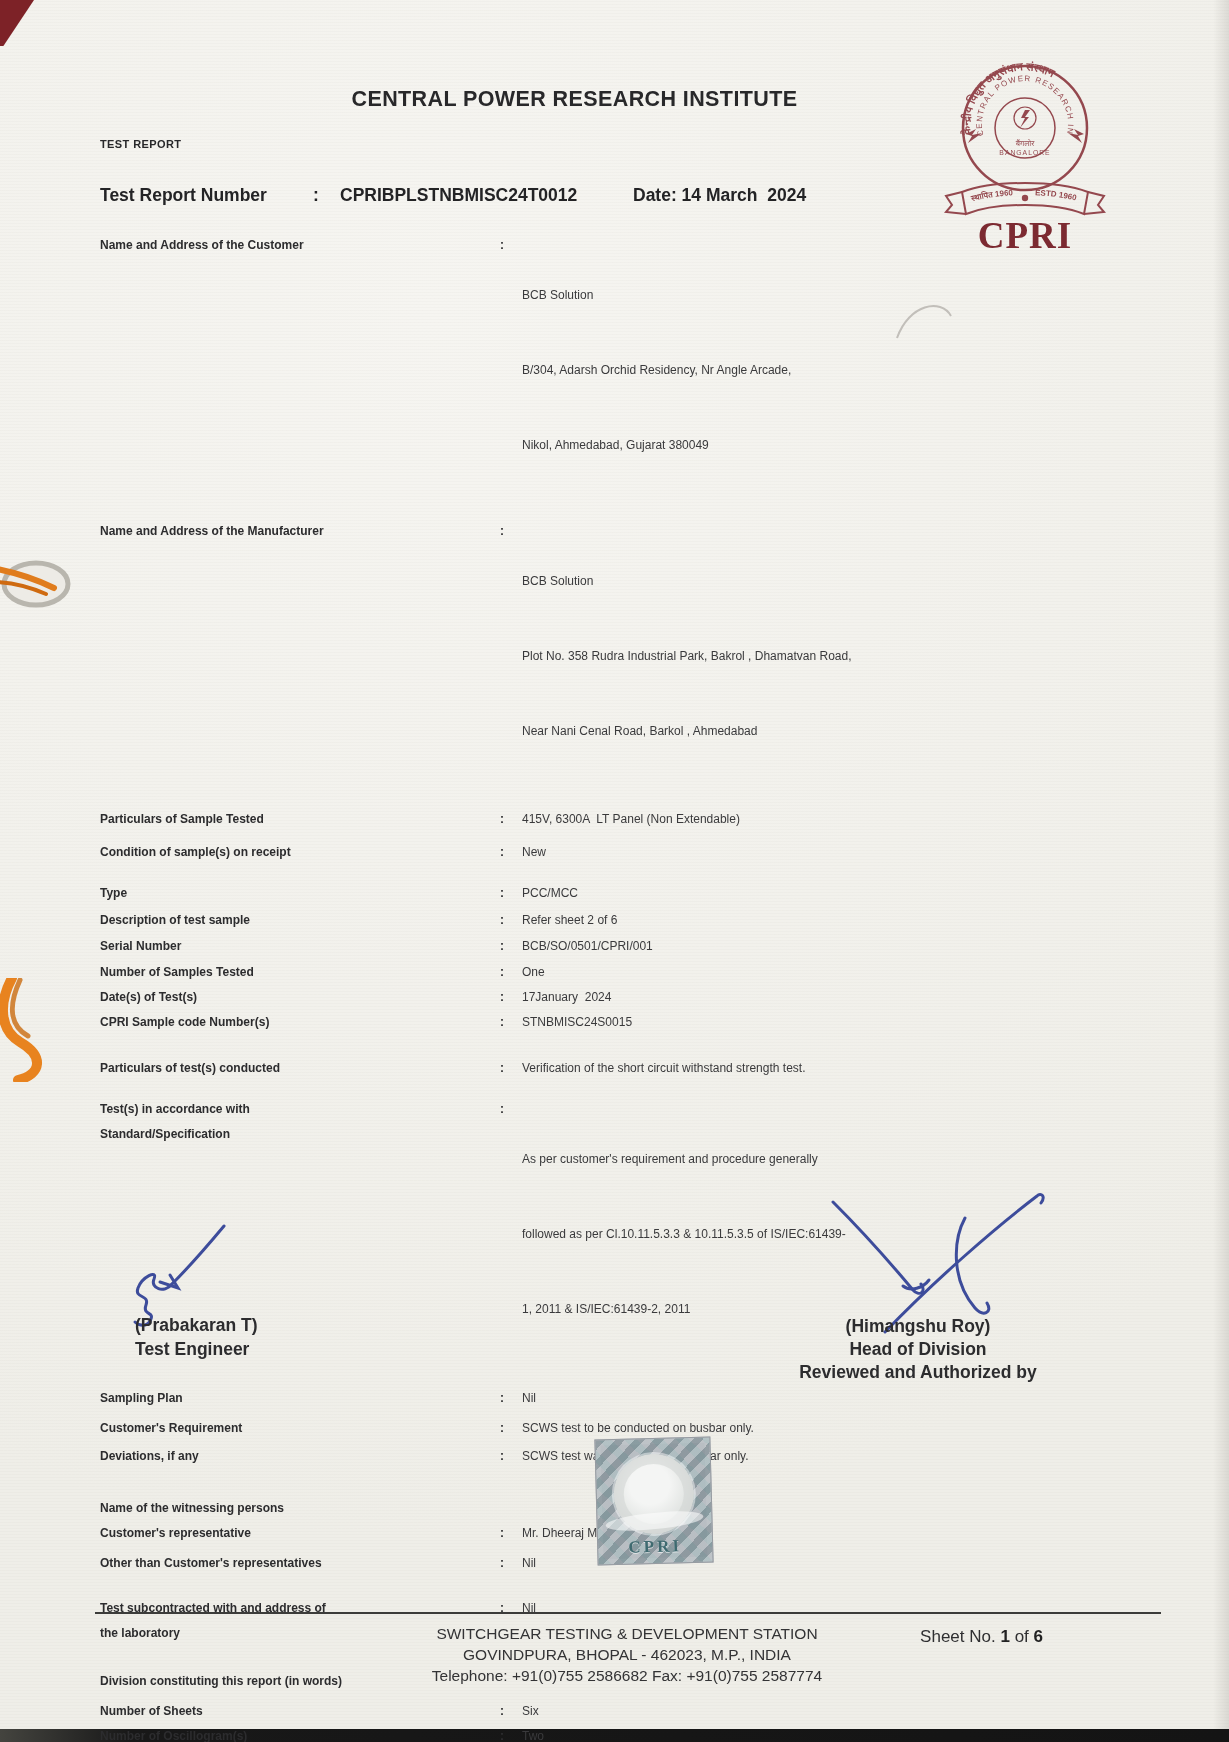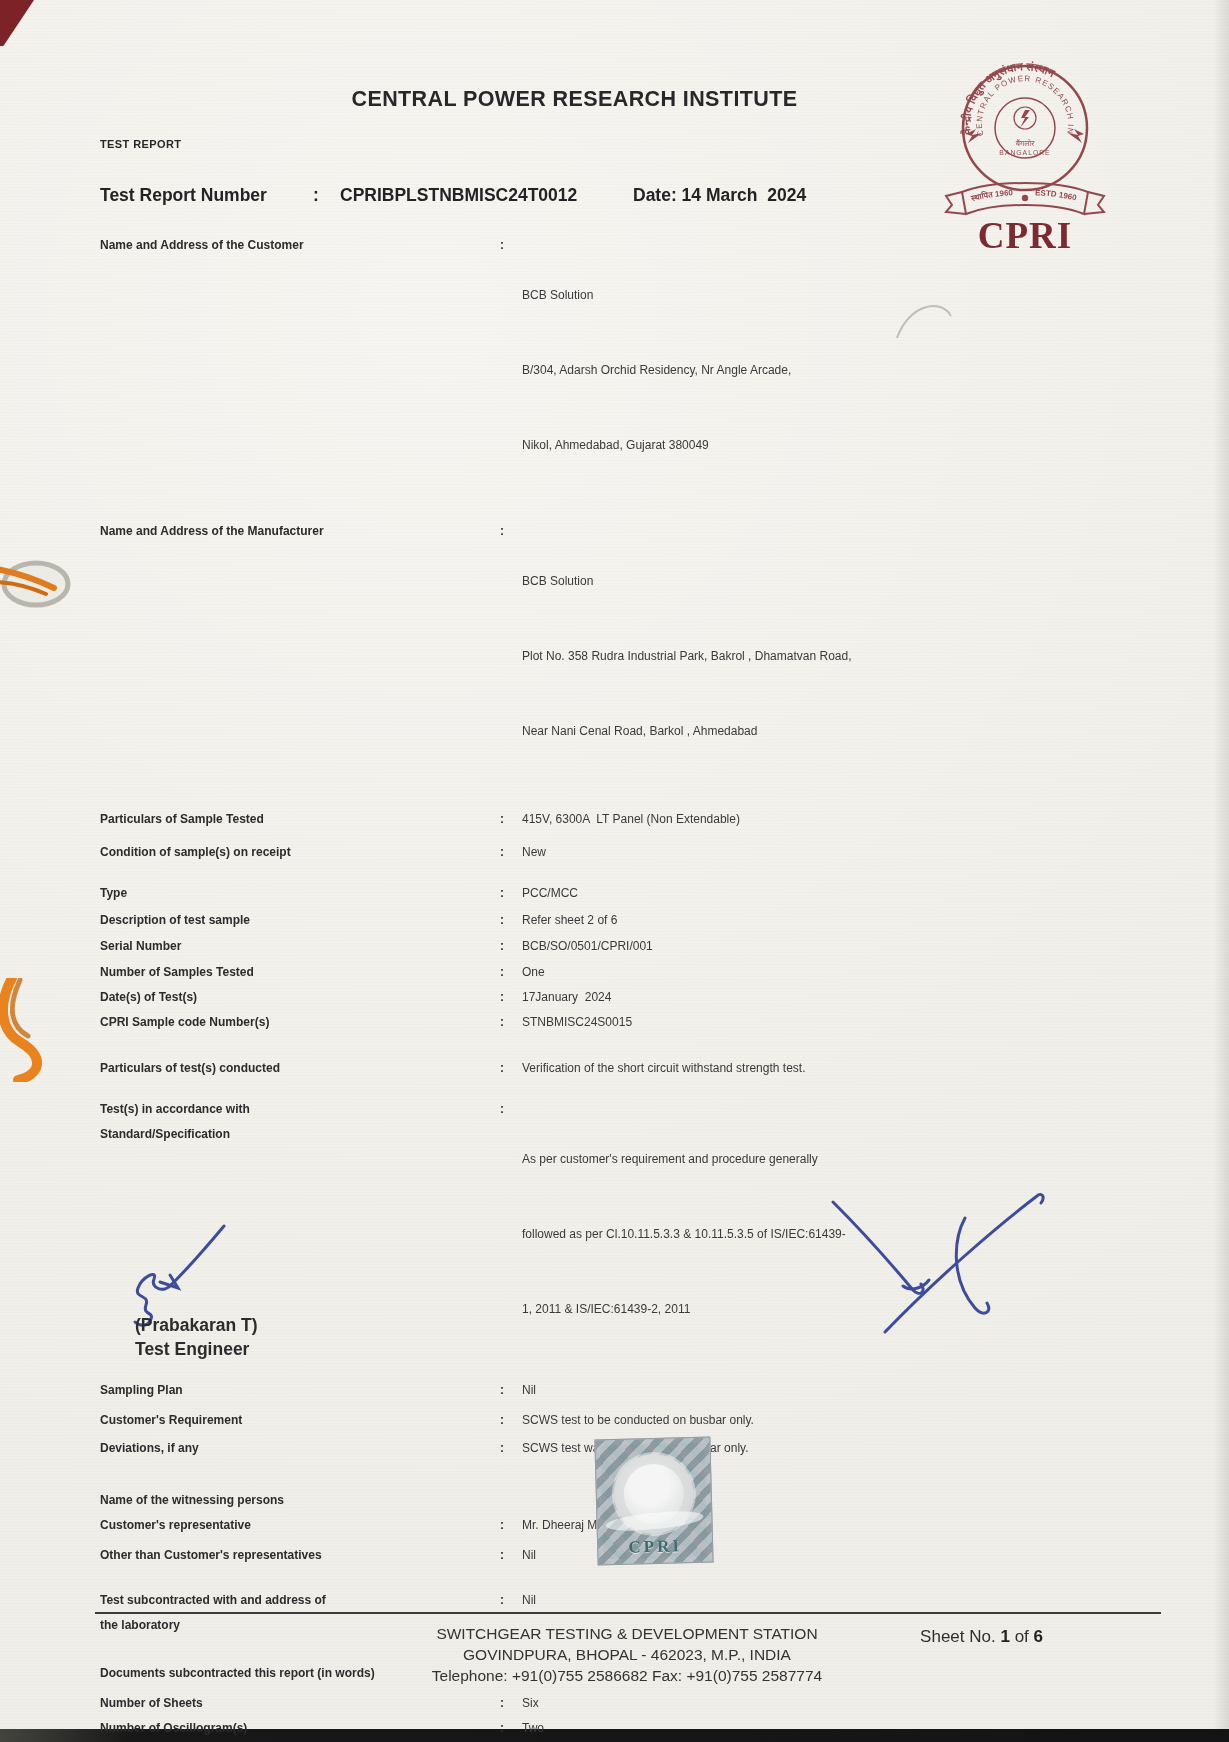--- a/index.html
+++ b/index.html
@@ -202,21 +202,21 @@
         <div>Standard/Specification</div>
       </div>
       <div class="colon">:</div>
       <div class="val">
         <div>As per customer's requirement and procedure generally</div>
         <div>followed as per Cl.10.11.5.3.3 &amp; 10.11.5.3.5 of IS/IEC:61439-</div>
         <div>1, 2011 &amp; IS/IEC:61439-2, 2011</div>
       </div>
     </div>
 
-    <div class="row" style="margin-top:6px">
+    <div class="row" style="margin-top:14px">
       <div class="lbl">Sampling Plan</div>
       <div class="colon">:</div>
       <div class="val">Nil</div>
     </div>
 
     <div class="row" style="margin-top:5px">
       <div class="lbl">Customer's Requirement</div>
       <div class="colon">:</div>
       <div class="val">SCWS test to be conducted on busbar only.</div>
     </div>
@@ -246,21 +246,21 @@
     <div class="row" style="margin-top:20px">
       <div class="lbl">
         <div>Test subcontracted with and address of</div>
         <div>the laboratory</div>
       </div>
       <div class="colon">:</div>
       <div class="val">Nil</div>
     </div>
 
     <div class="row" style="margin-top:23px">
-      <div class="lbl wide">Documents subcontracted this report (in words)</div>
+      <div class="lbl wide">Division constituting this report (in words)</div>
     </div>
 
     <div class="row" style="margin-top:5px">
       <div class="lbl">Number of Sheets</div>
       <div class="colon">:</div>
       <div class="val">Six</div>
     </div>
 
     <div class="row">
       <div class="lbl">Number of Oscillogram(s)</div>
@@ -289,20 +289,25 @@
   </div>
 
   <svg class="sig" style="left:815px;top:1180px" width="238" height="158" viewBox="0 0 238 158">
     <g stroke="#3d4c9b" stroke-width="3" fill="none" stroke-linecap="round">
       <path d="M18,22 C48,52 78,86 98,110 C104,117 112,112 106,104"></path>
       <path d="M70,152 C120,100 180,48 222,16 C226,12 231,16 226,23"></path>
       <path d="M150,38 C138,60 136,100 160,128 C168,137 178,133 172,123"></path>
       <path d="M88,106 C96,112 108,108 114,100"></path>
     </g>
   </svg>
+  <div class="sig-right-text">
+    <div>(Himangshu Roy)</div>
+    <div>Head of Division</div>
+    <div>Reviewed and Authorized by</div>
+  </div>
 
   <div class="hologram">
     <div class="holo-circle"></div>
     <div class="holo-swoosh"></div>
     <div class="holo-text">CPRI</div>
   </div>
 
   <div class="footer">
     <div class="footer-text">
       <div>SWITCHGEAR TESTING &amp; DEVELOPMENT STATION</div>

